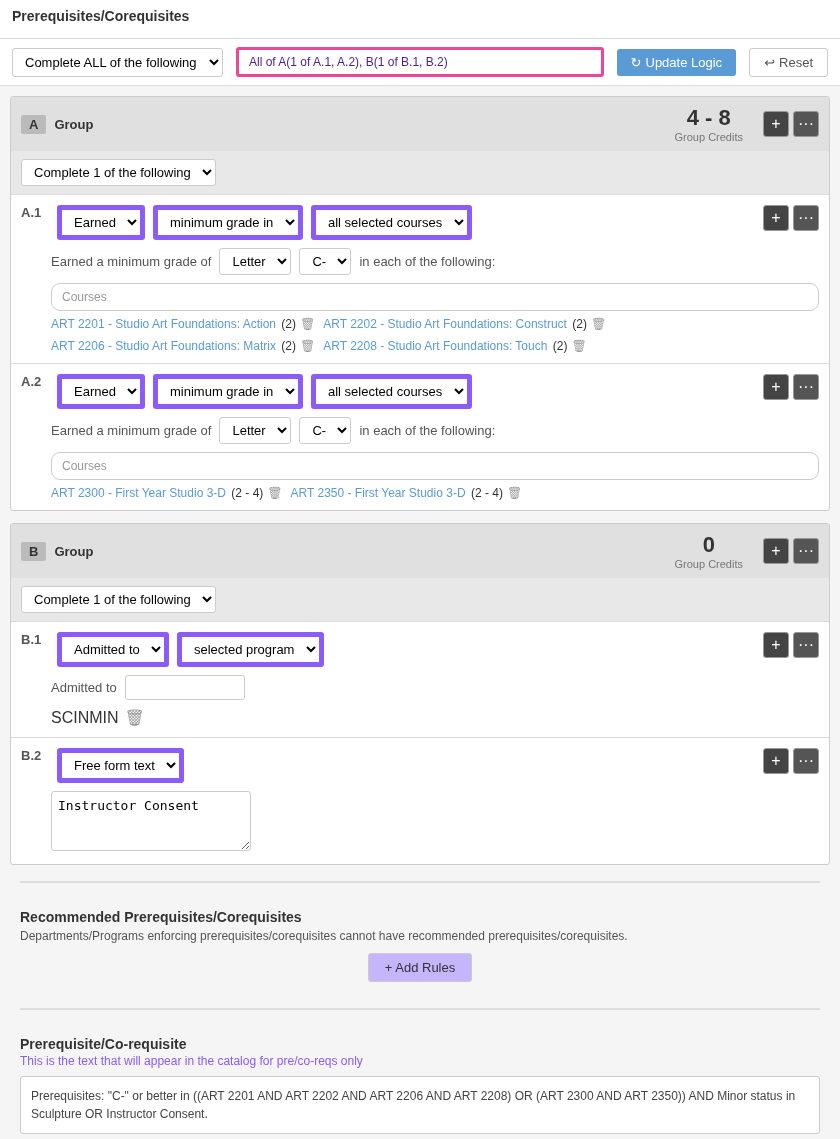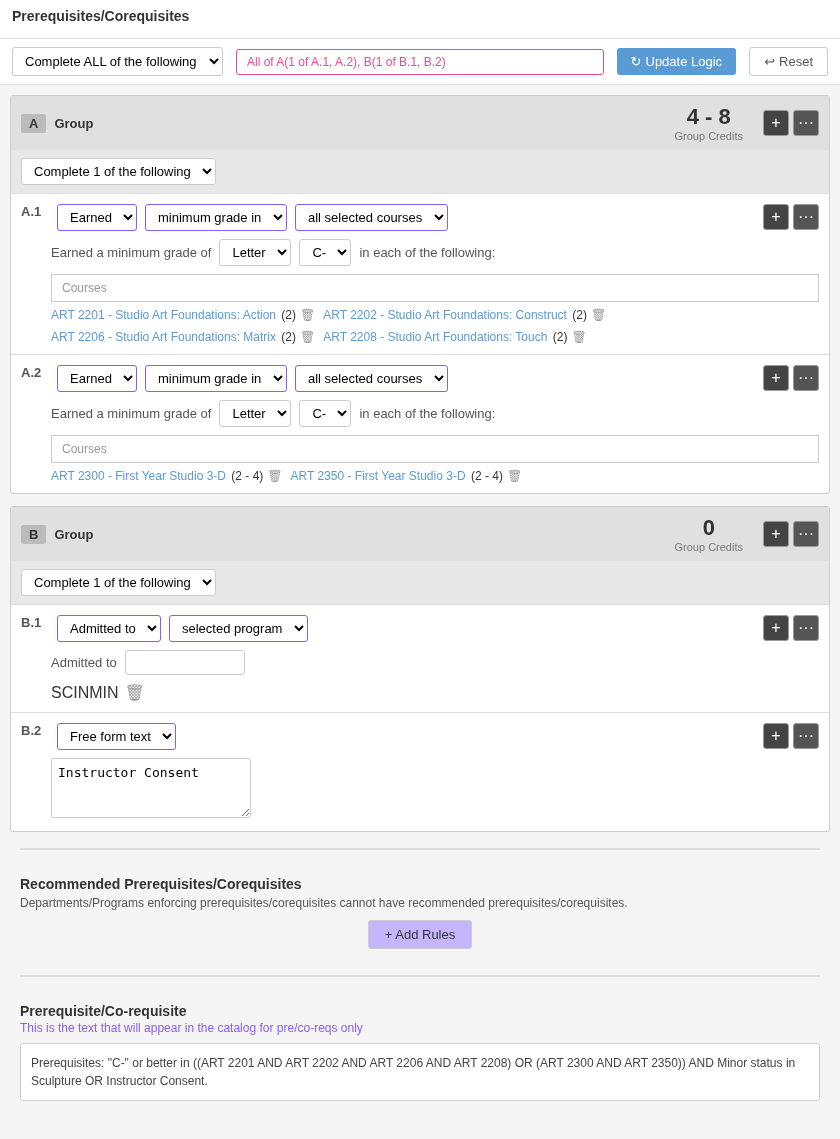--- a/index.html
+++ b/index.html
@@ -3,21 +3,21 @@
   <meta charset="utf-8">
   <style>
     * { box-sizing: border-box; margin: 0; padding: 0; }
     body { font-family: Arial, sans-serif; font-size: 13px; background: #f5f5f5; color: #333; width: 840px; }
 
     .page-header { background: #fff; padding: 8px 12px; border-bottom: 1px solid #ddd; }
     .page-title { font-size: 14px; font-weight: bold; color: #333; margin-bottom: 6px; }
 
     .top-bar { display: flex; align-items: center; gap: 13px; padding: 8px 12px; background: #fff; border-bottom: 1px solid #ddd; }
     .top-bar select { padding: 5px 8px; border: 1px solid #ccc; border-radius: 3px; font-size: 13px; background: #fff; }
-    .logic-display { flex: 1; padding: 5px 10px; background: #fff; border: 1px solid #ec4899; border-radius: 3px; font-size: 12px; color: #ec4899; }
+    .logic-display { flex: 1; padding: 5px 10px; background: #fff; border: 3px solid #ec4899; border-radius: 3px; font-size: 12px; color: #4c1d95; }
     .btn-update { background: #5b9bd5; color: #fff; border: none; padding: 6px 14px; border-radius: 3px; cursor: pointer; font-size: 13px; display: flex; align-items: center; gap: 4px; }
     .btn-reset { background: #fff; color: #555; border: 1px solid #ccc; padding: 6px 14px; border-radius: 3px; cursor: pointer; font-size: 13px; display: flex; align-items: center; gap: 4px; }
 
     .main-content { padding: 10px; }
 
     .group-container { background: #fff; border: 1px solid #ccc; border-radius: 3px; margin-bottom: 12px; }
     .group-header { background: #e0e0e0; padding: 8px 10px; display: flex; align-items: center; gap: 8px; }
     .group-label { font-weight: bold; font-size: 13px; color: #333; background: #bbb; padding: 2px 8px; border-radius: 2px; }
     .group-title { font-weight: bold; font-size: 13px; flex: 1; }
     .group-credits { text-align: center; font-size: 22px; font-weight: bold; color: #333; }
@@ -27,28 +27,28 @@
     .btn-small { width: 26px; height: 26px; border: 1px solid #999; background: #555; color: #fff; border-radius: 3px; cursor: pointer; font-size: 16px; display: flex; align-items: center; justify-content: center; }
     .btn-small-dark { background: #444; }
     .btn-dots { width: 26px; height: 26px; border: 1px solid #999; background: #555; color: #fff; border-radius: 3px; cursor: pointer; font-size: 16px; display: flex; align-items: center; justify-content: center; }
 
     .group-subheader { padding: 8px 10px; background: #e8e8e8; display: flex; align-items: center; gap: 8px; }
     .group-subheader select { padding: 4px 8px; border: 1px solid #ccc; border-radius: 3px; font-size: 13px; background: #fff; }
 
     .rule-container { border-top: 1px solid #ddd; padding: 10px; }
     .rule-header { display: flex; align-items: flex-start; gap: 8px; margin-bottom: 8px; }
     .rule-label { font-weight: bold; color: #555; font-size: 13px; min-width: 28px; }
-    .rule-header select { padding: 4px 8px; border: 1px solid #8b5cf6; border-radius: 3px; font-size: 13px; background: #fff; }
+    .rule-header select { padding: 4px 8px; border: 5px solid #8b5cf6; border-radius: 3px; font-size: 13px; background: #fff; }
     .rule-header-right { margin-left: auto; display: flex; gap: 4px; }
 
     .rule-body { margin-left: 30px; }
     .earned-row { display: flex; align-items: center; gap: 8px; margin-bottom: 8px; font-size: 13px; color: #555; }
     .earned-row select { padding: 4px 8px; border: 1px solid #ccc; border-radius: 3px; font-size: 13px; background: #fff; }
 
-    .courses-box { border: 1px solid #ccc; border-radius: 0; padding: 6px 10px; background: #fff; font-size: 12px; color: #999; margin-bottom: 6px; }
+    .courses-box { border: 1px solid #ccc; border-radius: 9px; padding: 6px 10px; background: #fff; font-size: 12px; color: #999; margin-bottom: 6px; }
     .course-links { display: flex; flex-wrap: wrap; gap: 8px; font-size: 12px; }
     .course-link { color: #5b9bd5; text-decoration: none; }
     .course-trash { color: #999; cursor: pointer; margin-left: 2px; }
     .course-item { display: flex; align-items: center; gap: 2px; }
 
     .admitted-row { display: flex; align-items: center; gap: 8px; margin-bottom: 8px; font-size: 13px; color: #555; }
     .admitted-input { padding: 4px 8px; border: 1px solid #ccc; border-radius: 3px; font-size: 13px; width: 120px; }
     .admitted-program { display: flex; align-items: center; gap: 6px; font-size: 16px; margin-left: 0; }
     .trash-icon { color: #999; cursor: pointer; }
 

